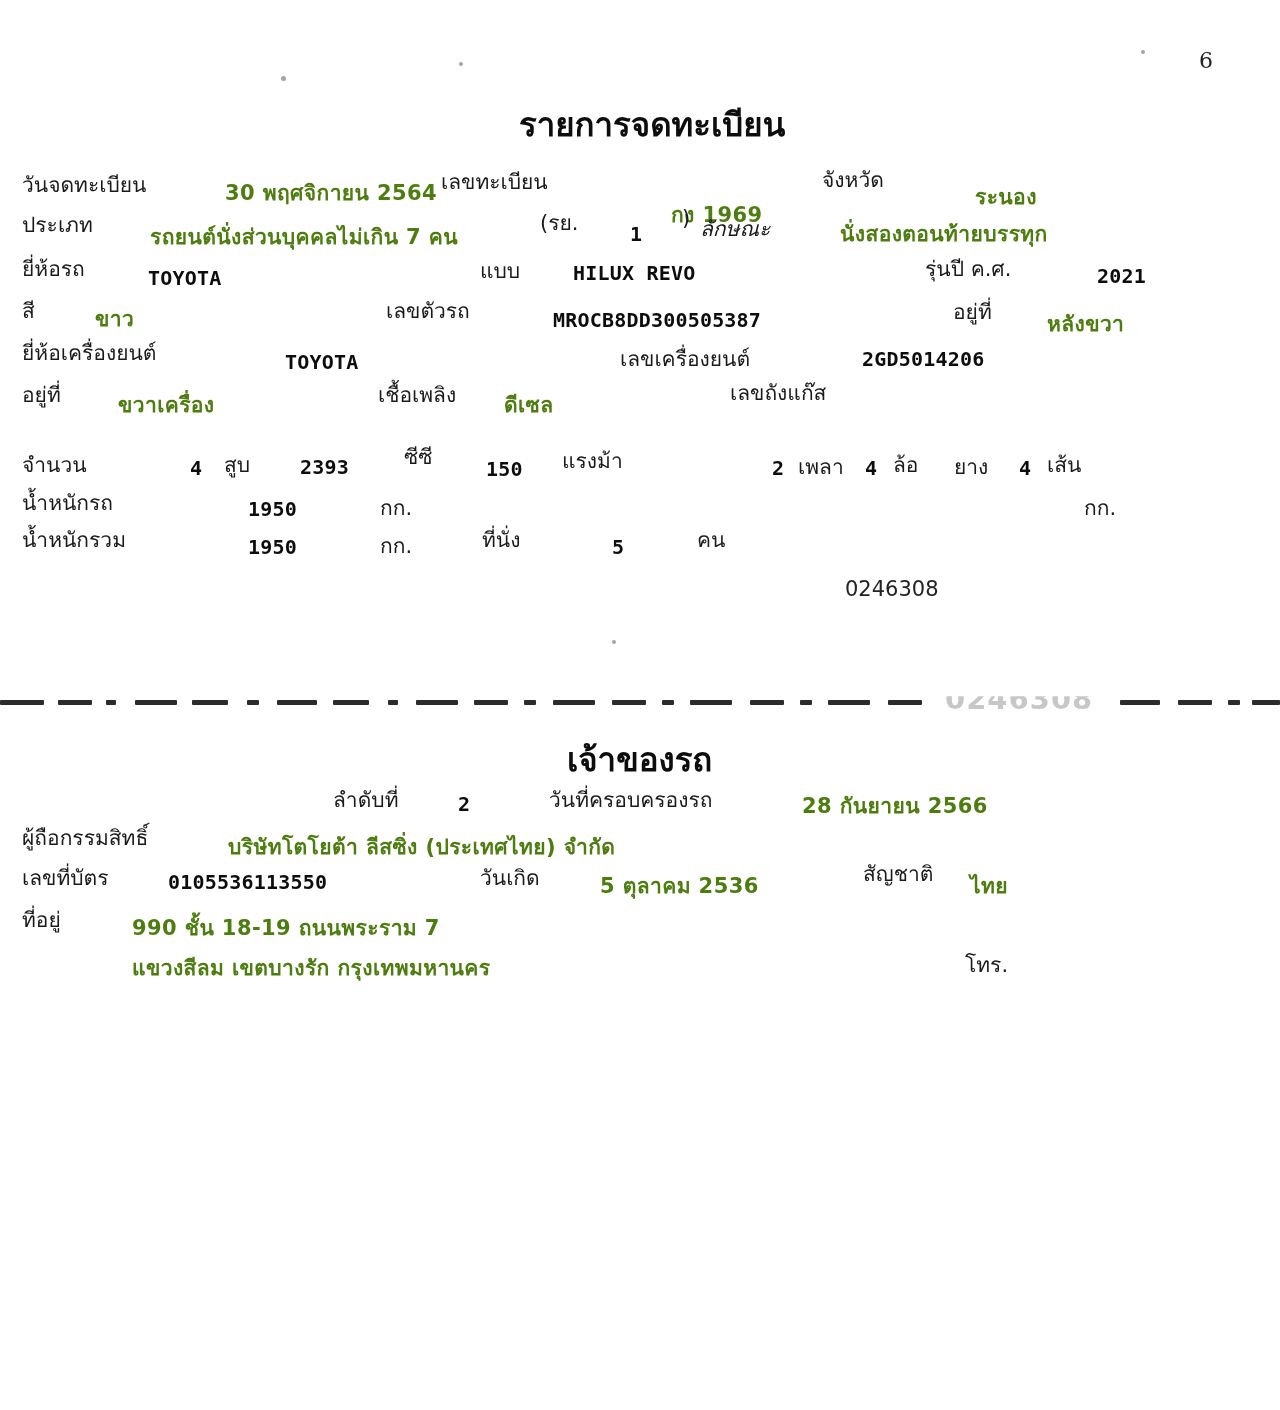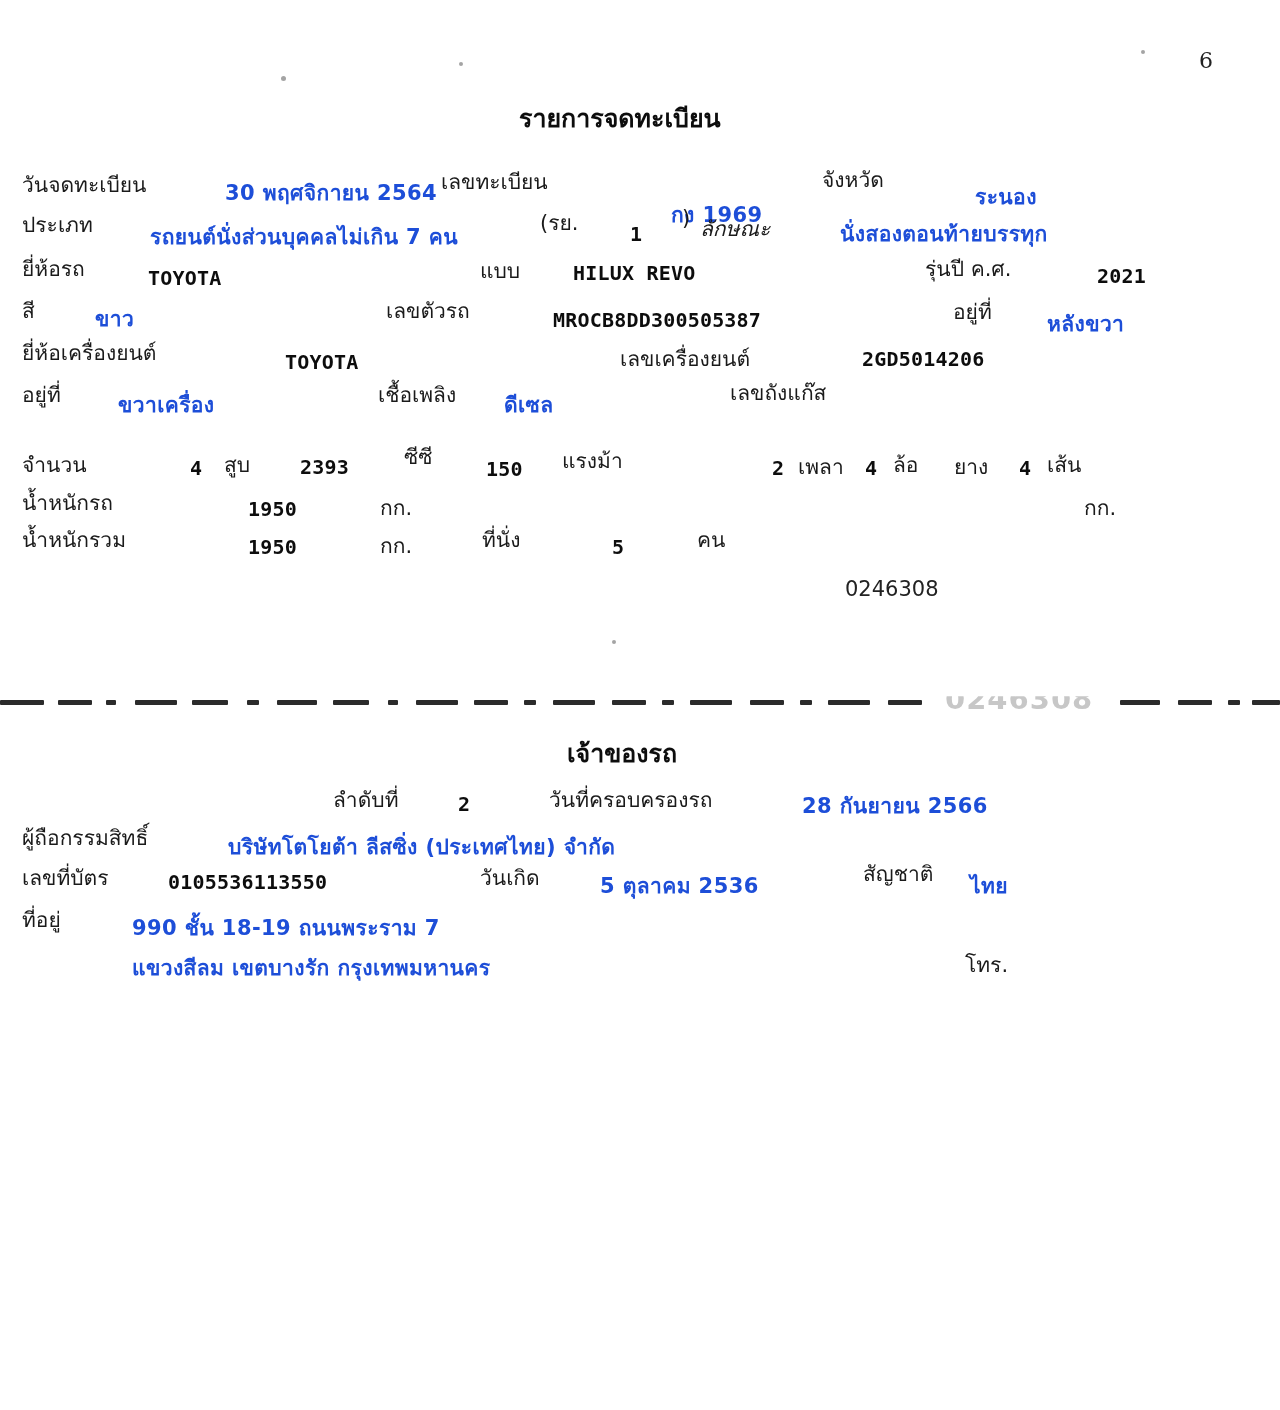--- a/index.html
+++ b/index.html
@@ -28,33 +28,33 @@
     font-family: "DejaVu Sans", sans-serif;
     font-size: 21px;
     font-weight: 400;
     color: #1a1a1a;
   }
   
   .val {
     font-family: "DejaVu Sans", sans-serif;
     font-size: 21px;
     font-weight: 700;
-    color: #1d4ed8;
+    color: #4d7c0f;
     letter-spacing: 0.4px;
   }
   .val-mono {
     font-family: "DejaVu Sans Mono", monospace;
     font-size: 20px;
     font-weight: 700;
     color: #0d0d0d;
     letter-spacing: 0.2px;
   }
   .title {
     font-family: "DejaVu Sans", sans-serif;
-    font-size: 25px;
+    font-size: 33px;
     font-weight: 700;
     color: #0d0d0d;
   }
   .pageno {
     font-family: "DejaVu Serif", serif;
     font-size: 22px;
     color: #222;
   }
   .num-light {
     font-family: "DejaVu Sans", sans-serif;

